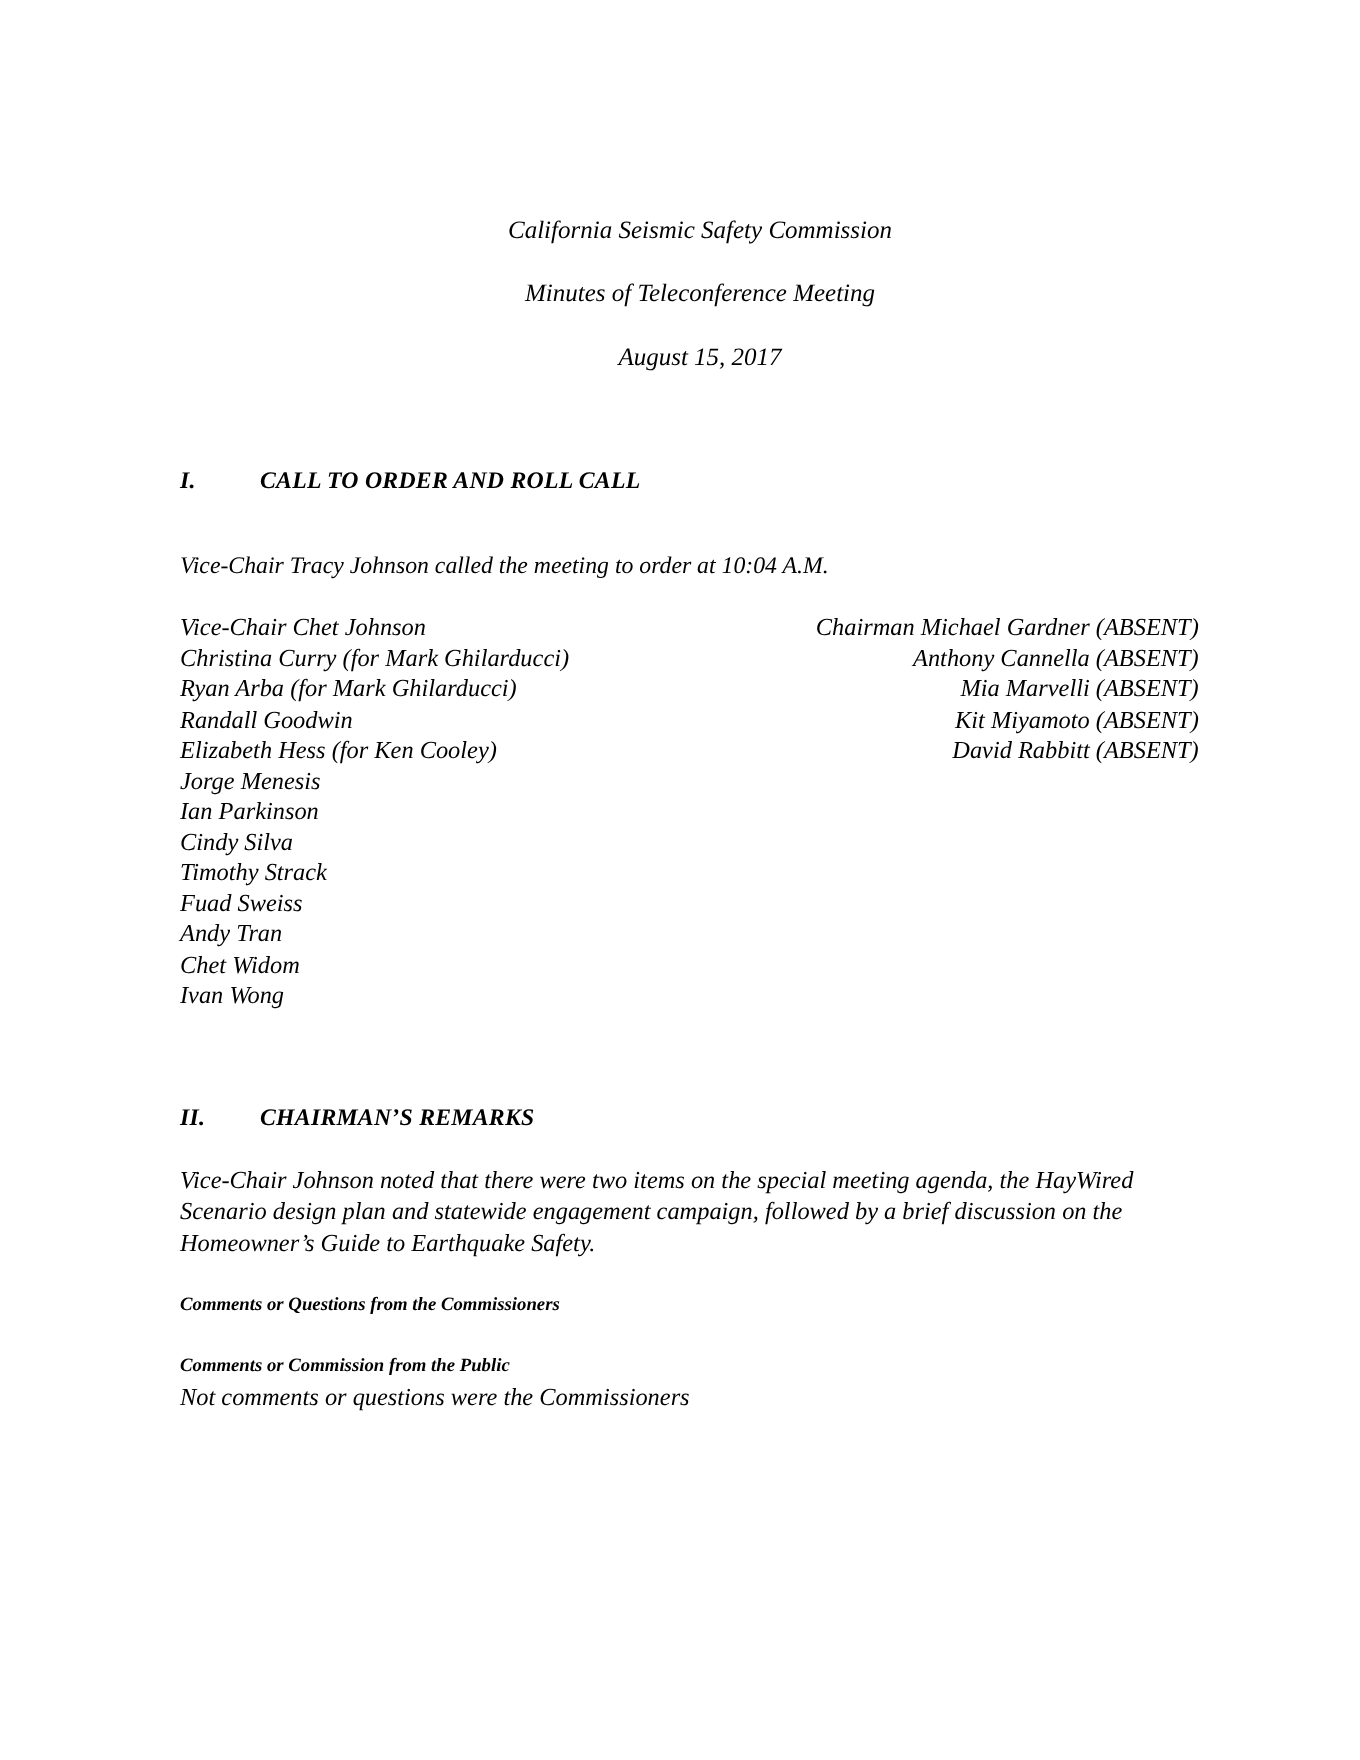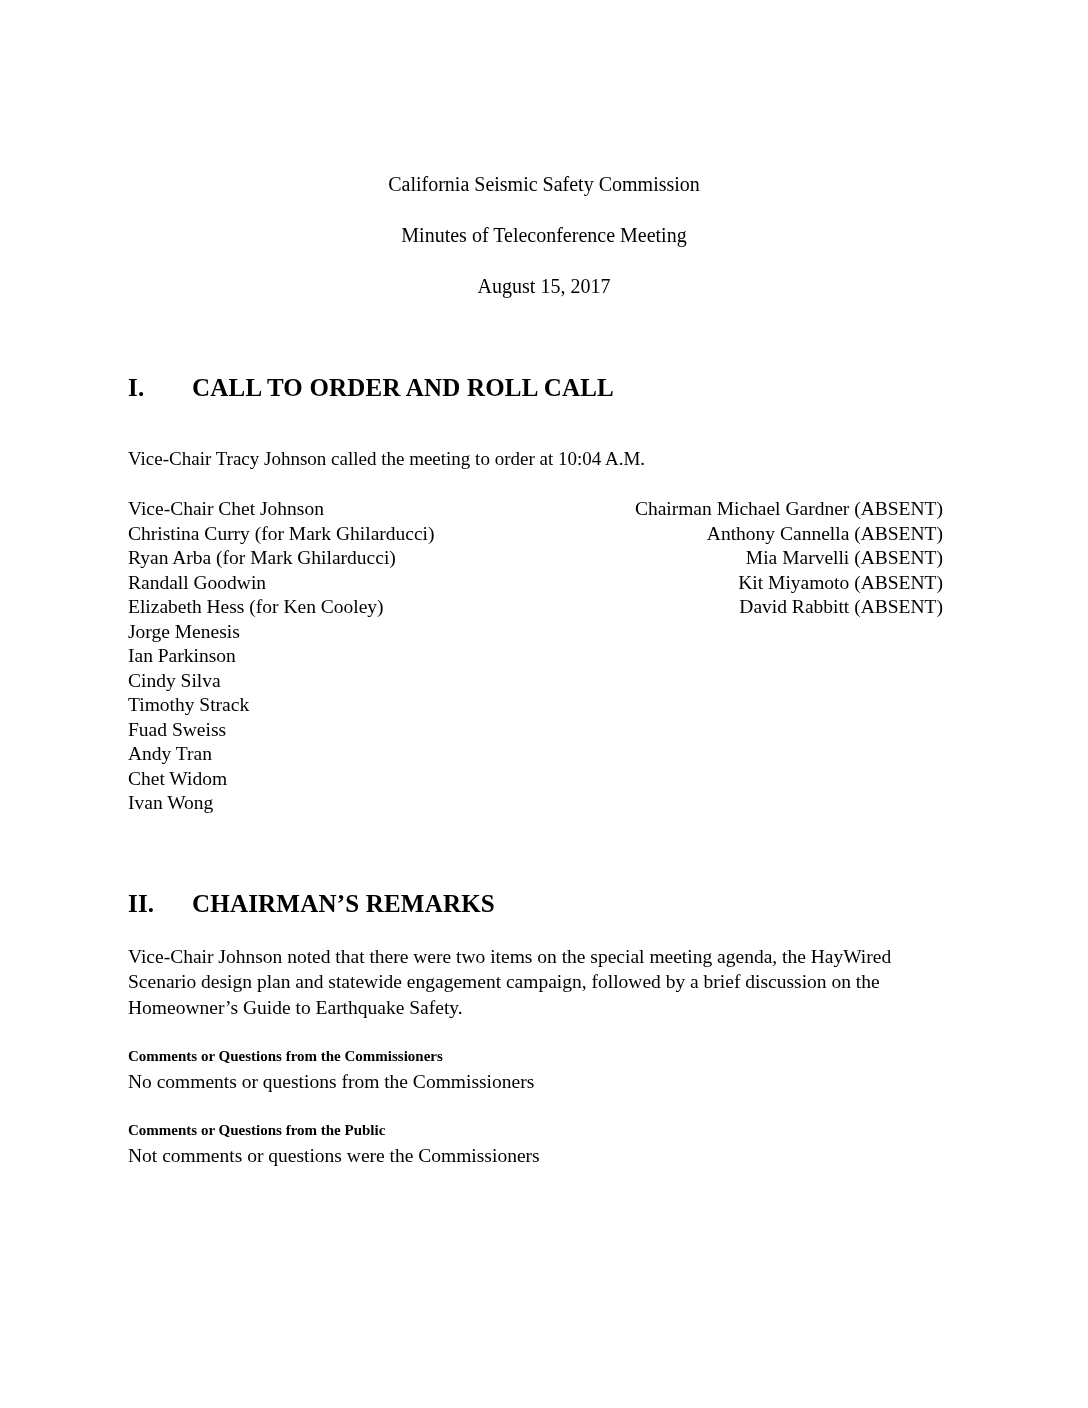--- a/index.html
+++ b/index.html
@@ -17,42 +17,43 @@
   }
   .page {
     position: relative;
     width: 1088px;
     height: 1408px;
     box-sizing: border-box;
     padding: 0;
   }
   .content {
     position: absolute;
-    left: 128px;
+    left: 144px;
     top: 0;
     width: 832px;
+    font-style: italic;
   }
 
   .heading-block {
     margin-top: 172px;
     text-align: center;
   }
   .heading-line {
     font-size: 20px;
     line-height: 24px;
     margin-bottom: 27px;
   }
   .heading-line:last-child { margin-bottom: 0; }
 
   .section {
     margin-top: 76px;
   }
   .section-head {
     font-weight: bold;
-    font-size: 25px;
+    font-size: 19px;
     letter-spacing: 0.2px;
   }
   .section-num {
     display: inline-block;
     width: 64px;
   }
 
   .para {
     font-size: 19px;
     line-height: 25px;
@@ -145,23 +146,22 @@
 
     <div class="section2">
       <div class="section-head">
         <span class="section-num">II.</span><span>CHAIRMAN’S REMARKS</span>
       </div>
 
       <div class="body-para">Vice-Chair Johnson noted that there were two items on the special meeting agenda, the HayWired Scenario design plan and statewide engagement campaign, followed by a brief discussion on the Homeowner’s Guide to Earthquake Safety.</div>
 
       <div class="sub-block">
         <div class="sub-head">Comments or Questions from the Commissioners</div>
-        <div class="sub-text">No comments or questions from the Commissioners</div>
       </div>
 
       <div class="sub-block">
-        <div class="sub-head">Comments or Questions from the Public</div>
+        <div class="sub-head">Comments or Commission from the Public</div>
         <div class="sub-text">Not comments or questions were the Commissioners</div>
       </div>
     </div>
 
   </div>
 </div>
 
 </body></html>

